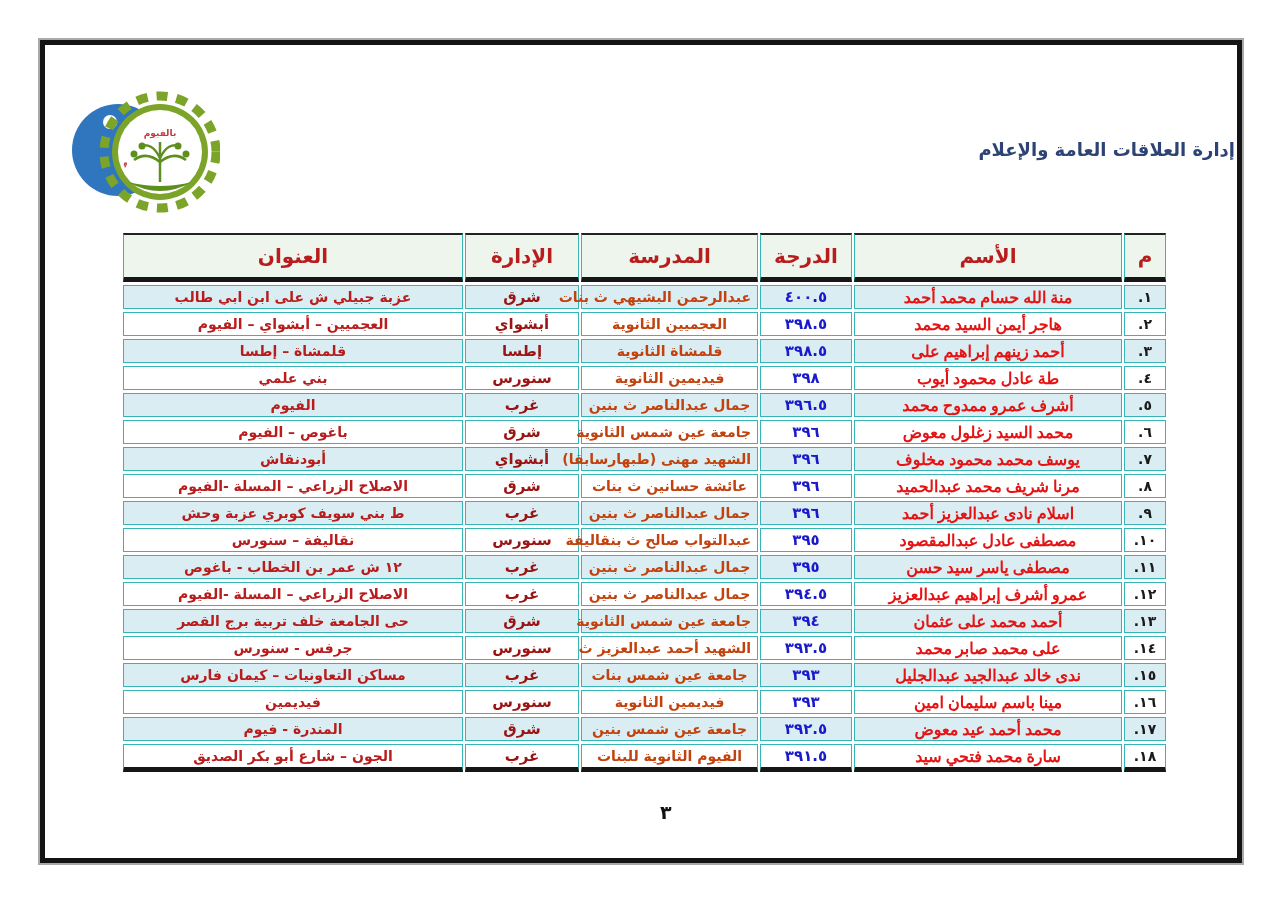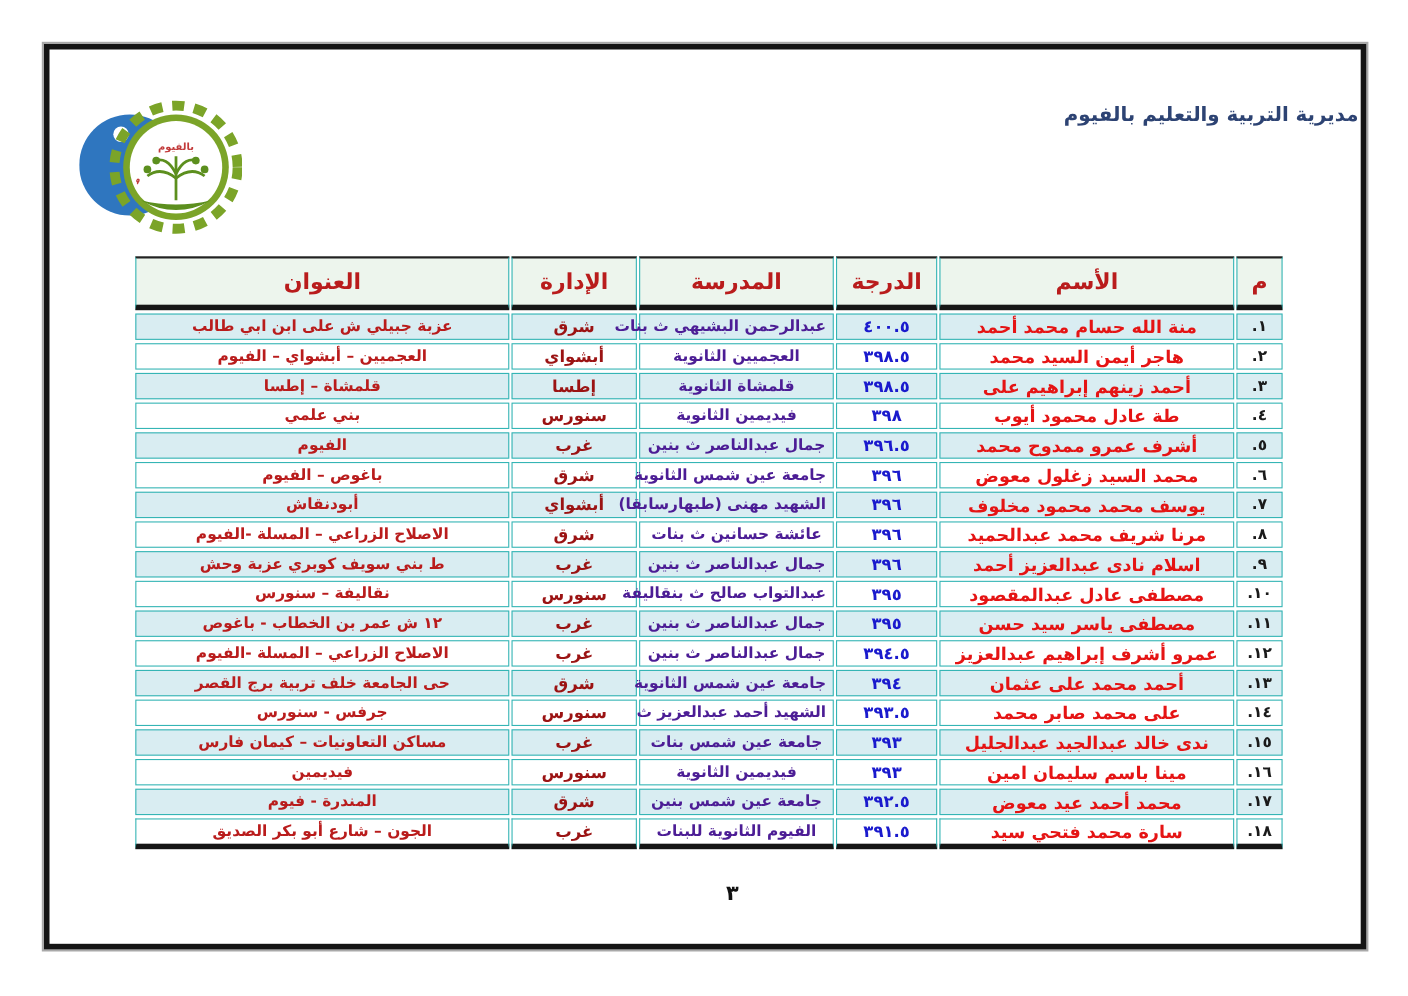--- a/index.html
+++ b/index.html
@@ -43,23 +43,23 @@
     height:42px;padding:0 4px;text-align:center;
   }
   table.results td{
     height:22px;padding:0 6px;font-weight:bold;white-space:nowrap;
     border:1px solid #35b5b5;text-align:center;vertical-align:middle;
     background:#ffffff;
   }
   table.results tbody tr:nth-child(odd) td{background:#d9edf2;}
   table.results tbody tr:last-child td{border-bottom:5px solid #161616;margin-left:16px;}
   td.index{color:#1a1a1a;font-size:14px;font-weight:normal;}
-  td.name{color:#e51414;font-size:16px;text-align:right;padding-right:9px;}
+  td.name{color:#e51414;font-size:16px;text-align:right;padding-right:9px;font-family:Liberation Serif, serif;}
   td.grade{color:#1a1acd;font-size:15px;letter-spacing:2px;}
-  td.school{color:#4c1d95;font-size:14px;}
+  td.school{color:#c2410c;font-size:14px;}
   td.district{color:#9b1313;font-size:15px;}
   td.address{color:#b91c1c;font-size:14px;}
 
   .page-number{
     position:absolute;top:801px;left:660px;
     font-size:19px;font-weight:bold;color:#111111;
   }
 </style>
 </head>
 <body>
@@ -99,21 +99,21 @@
     </g>
     <g fill="#5c8f1e">
       <circle cx="62" cy="70" r="3.5"></circle>
       <circle cx="70" cy="62" r="3.5"></circle>
       <circle cx="106" cy="62" r="3.5"></circle>
       <circle cx="114" cy="70" r="3.5"></circle>
       <path d="M56,98 Q88,116 120,98 Q88,106 56,98 Z"></path>
     </g>
   </svg>
 
-  <div class="org-line1">مديرية التربية والتعليم بالفيوم</div>
+  <div class="org-line2">إدارة العلاقات العامة والإعلام</div>
 
 
   <div class="tbl-wrap">
     <table class="results">
       <colgroup>
         <col style="width:42px">
         <col style="width:268px">
         <col style="width:92px">
         <col style="width:177px">
         <col style="width:114px">

